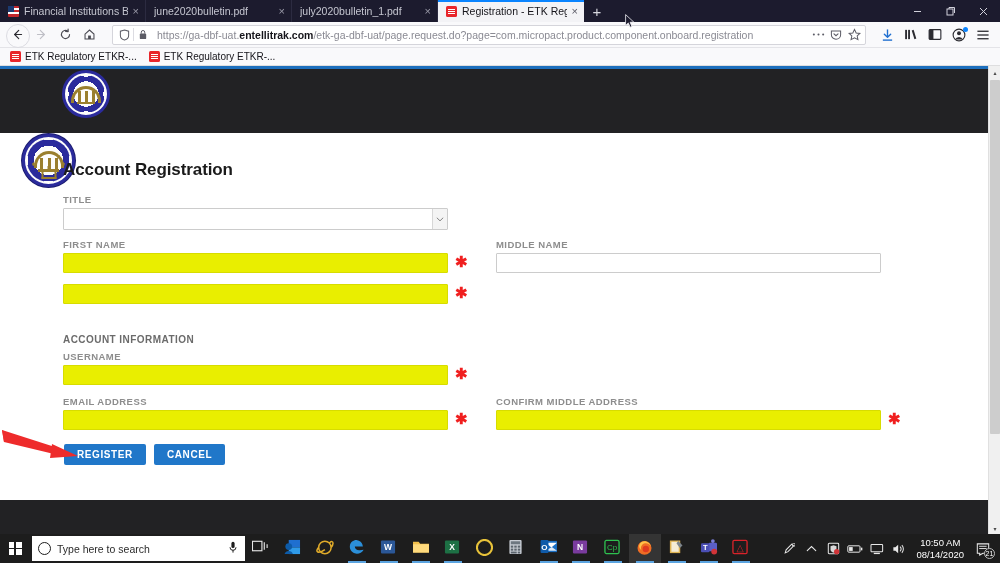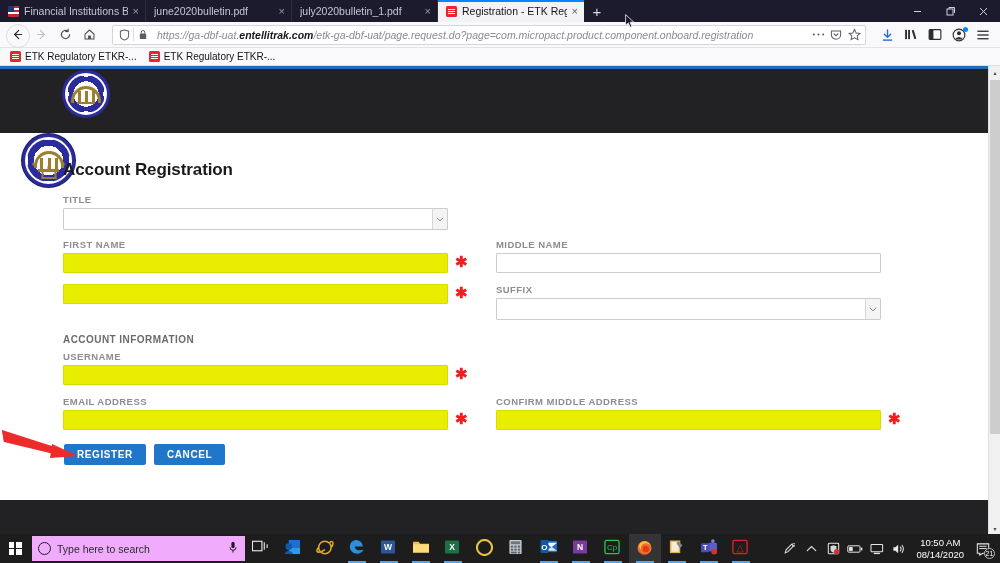--- a/index.html
+++ b/index.html
@@ -78,21 +78,21 @@
             color: #4a4a52; margin-right: 2px; position: relative; }
   .navbtn.back { color: #2b2b31; }
   .navbtn.back::before {
     content: ""; position: absolute; left: 0; top: 0; width: 22px; height: 22px;
     border: 1px solid #dcdce2; border-radius: 50%;
   }
   .navbtn.fwd { color: #bfbfc6; }
   .urlwrap {
     flex: 1; height: 20px; margin: 0 6px 0 10px;
     background: #fff; border: 1px solid #d5d5db; border-radius: 2px;
-    display: flex; align-items: center; padding: 0 2px; font-style: italic;
+    display: flex; align-items: center; padding: 0 2px;
   }
   .shield, .lock, .dots, .pocket, .star {
     width: 18px; height: 18px; display: flex; align-items: center; justify-content: center;
     color: #5c5c66;
   }
   .urlsep { width: 1px; height: 13px; background: #dcdce2; }
   .urltext {
     flex: 1; font-size: 10.5px; color: #8a8a93; padding: 0 5px;
     white-space: nowrap; overflow: hidden;
   }
@@ -234,21 +234,21 @@
   
   .taskbar {
     position: absolute; left: 0; top: 534px; width: 1000px; height: 29px;
     background: #1d1d1d; display: flex; align-items: center;
   }
   .startbtn { width: 30px; height: 29px; display: flex; align-items: center; justify-content: center; }
   .winlogo { width: 13px; height: 13px;
     display: grid; grid-template-columns: 1fr 1fr; grid-template-rows: 1fr 1fr; gap: 1.5px; }
   .winlogo i { background: #fff; display: block; }
   .searchbox {
-    width: 213px; height: 25px; background: #f0abfc; margin-left: 2px;
+    width: 213px; height: 25px; background: #ffffff; margin-left: 2px;
     display: flex; align-items: center; padding: 0 6px; gap: 6px;
   }
   .search-o { width: 13px; height: 13px; border: 1.6px solid #1d1d1d; border-radius: 50%; flex: 0 0 13px; }
   .search-ph { flex: 1; font-size: 10.5px; color: #2b2b2b; white-space: nowrap; }
   .mic { width: 10px; color: #1d1d1d; }
   .tb-apps { display: flex; align-items: center; height: 29px; }
   .tbapp { width: 32px; height: 29px; display: flex; align-items: flex-start; justify-content: center;
            padding-top: 5px; position: relative; }
   .tbapp.active { background: #343434; }
   .tbapp.active::after, .tbapp.open::after {
@@ -483,31 +483,20 @@
             <input class="inp" type="text" value="" style="">
           </div>
         </div>
       </div>
 
       <div class="fg-row" style="height:45px;">
         <div class="fcol-l">
           <div class="fieldwrap">
             <input class="inp req" type="text" value="" style="">
             <span class="req-star">✱</span>
-          </div>
-        </div>
-        <div class="fcol-r">
-          <span class="flabel">SUFFIX</span>
-          <div class="selwrap">
-            <select class="sel"><option></option></select>
-            <span class="selbtn">
-              <svg width="8" height="5" viewBox="0 0 9 6">
-                  <path d="M1 1.2 L4.5 4.6 L8 1.2" fill="none" stroke="#777" stroke-width="1.1" stroke-linecap="round"></path>
-                </svg>
-            </span>
           </div>
         </div>
       </div>
 
       <div class="fg-row" style="height:22px;">
         <div class="fcol-l">
           <span class="section-label">ACCOUNT INFORMATION</span>
         </div>
       </div>
 

